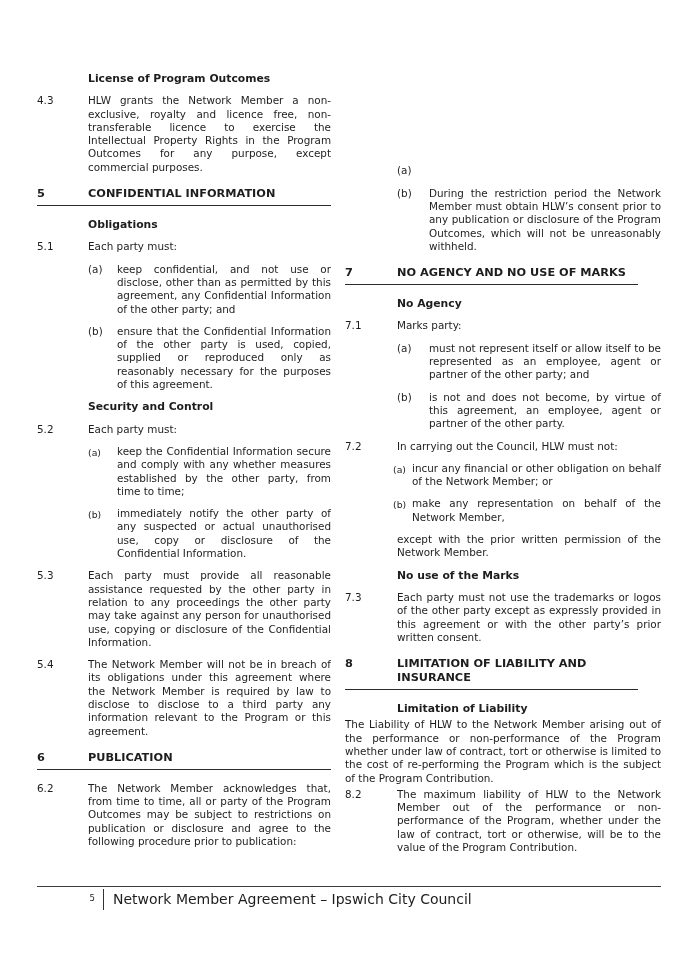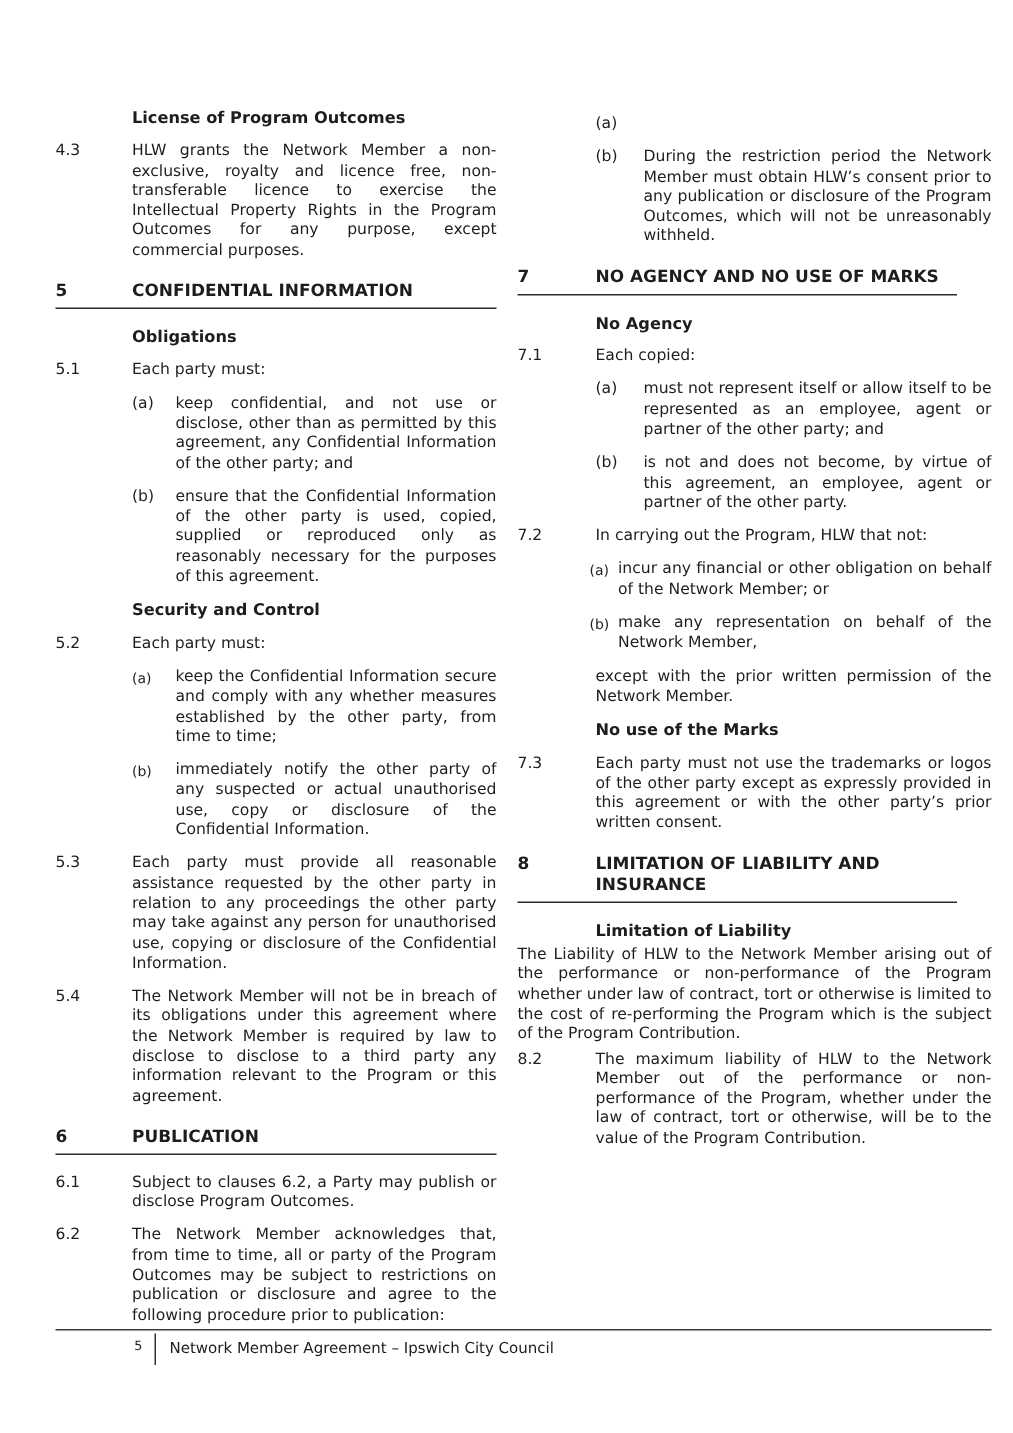--- a/index.html
+++ b/index.html
@@ -7,21 +7,21 @@
     position: relative;
     width: 675px;
     height: 955px;
     background: #ffffff;
     font-family: "DejaVu Sans", sans-serif;
     color: #1d1d1d;
     font-size: 10.4px;
     line-height: 13.3px;
     overflow: hidden;
   }
-  .content { display: flex; padding: 70px 14px 0 37px; gap: 14px; }
+  .content { display: flex; padding: 70px 14px 0 37px; gap: 14px; align-items: flex-end; }
   .col { box-sizing: border-box; }
   .col-left  { width: 294px; }
   .col-right { width: 316px; padding-top: 6px; }
 
   .clause { display: flex; margin-bottom: 9px; }
   .clause .num { flex: 0 0 51px; }
   .col-right .clause .num { flex-basis: 52px; }
   .clause .ctext { flex: 1; text-align: justify; }
 
   .subhead { font-weight: bold; font-size: 10.8px; margin: 2px 0 9px 51px; }
@@ -58,21 +58,21 @@
   .footer {
     position: absolute;
     left: 37px;
     top: 886px;
     width: 624px;
     border-top: 1.2px solid #3c3c3c;
   }
   .footer-row { display: flex; align-items: flex-start; padding-top: 2px; }
   .pagenum { width: 58px; text-align: right; padding-right: 8px; font-size: 8.5px; padding-top: 3px; }
   .fdivider { width: 1px; background: #333333; height: 21px; }
-  .ftitle { padding-left: 9px; font-size: 10px; padding-top: 4px; }
+  .ftitle { padding-left: 9px; font-size: 14px; padding-top: 4px; }
 </style>
 </head>
 <body>
 
 <div class="page">
   <div class="content">
 
     <div class="col col-left">
 
       <div class="subhead">License of Program Outcomes</div>
@@ -127,24 +127,20 @@
       <div class="clause">
         <span class="num">5.4</span>
         <span class="ctext">The Network Member will not be in breach of its obligations under this agreement where the Network Member is required by law to disclose to disclose to a third party any information relevant to the Program or this agreement.</span>
       </div>
 
       <div class="sechead">
         <span class="num">6</span>
         <span class="stitle">PUBLICATION</span>
       </div>
 
-      <div class="clause">
-        <span class="num">6.1</span>
-        <span class="ctext">Subject to clauses 6.2, a Party may publish or disclose Program Outcomes.</span>
-      </div>
 
       <div class="clause">
         <span class="num">6.2</span>
         <span class="ctext">The Network Member acknowledges that, from time to time, all or party of the Program Outcomes may be subject to restrictions on publication or disclosure and agree to the following procedure prior to publication:</span>
       </div>
 
     </div>
 
     <div class="col col-right">
 
@@ -159,35 +155,35 @@
 
       <div class="sechead">
         <span class="num">7</span>
         <span class="stitle">NO AGENCY AND NO USE OF MARKS</span>
       </div>
 
       <div class="subhead">No Agency</div>
 
       <div class="clause">
         <span class="num">7.1</span>
-        <span class="ctext">Each copied:</span>
+        <span class="ctext">Marks party:</span>
       </div>
 
       <div class="item">
         <span class="marker">(a)</span>
         <span class="itext">must not represent itself or allow itself to be represented as an employee, agent or partner of the other party; and</span>
       </div>
       <div class="item">
         <span class="marker">(b)</span>
         <span class="itext">is not and does not become, by virtue of this agreement, an employee, agent or partner of the other party.</span>
       </div>
 
       <div class="clause">
         <span class="num">7.2</span>
-        <span class="ctext">In carrying out the Program, HLW that not:</span>
+        <span class="ctext">In carrying out the Council, HLW must not:</span>
       </div>
 
       <div class="item narrow">
         <span class="marker">(a)</span>
         <span class="itext">incur any financial or other obligation on behalf of the Network Member; or</span>
       </div>
       <div class="item narrow">
         <span class="marker">(b)</span>
         <span class="itext">make any representation on behalf of the Network Member,</span>
       </div>

